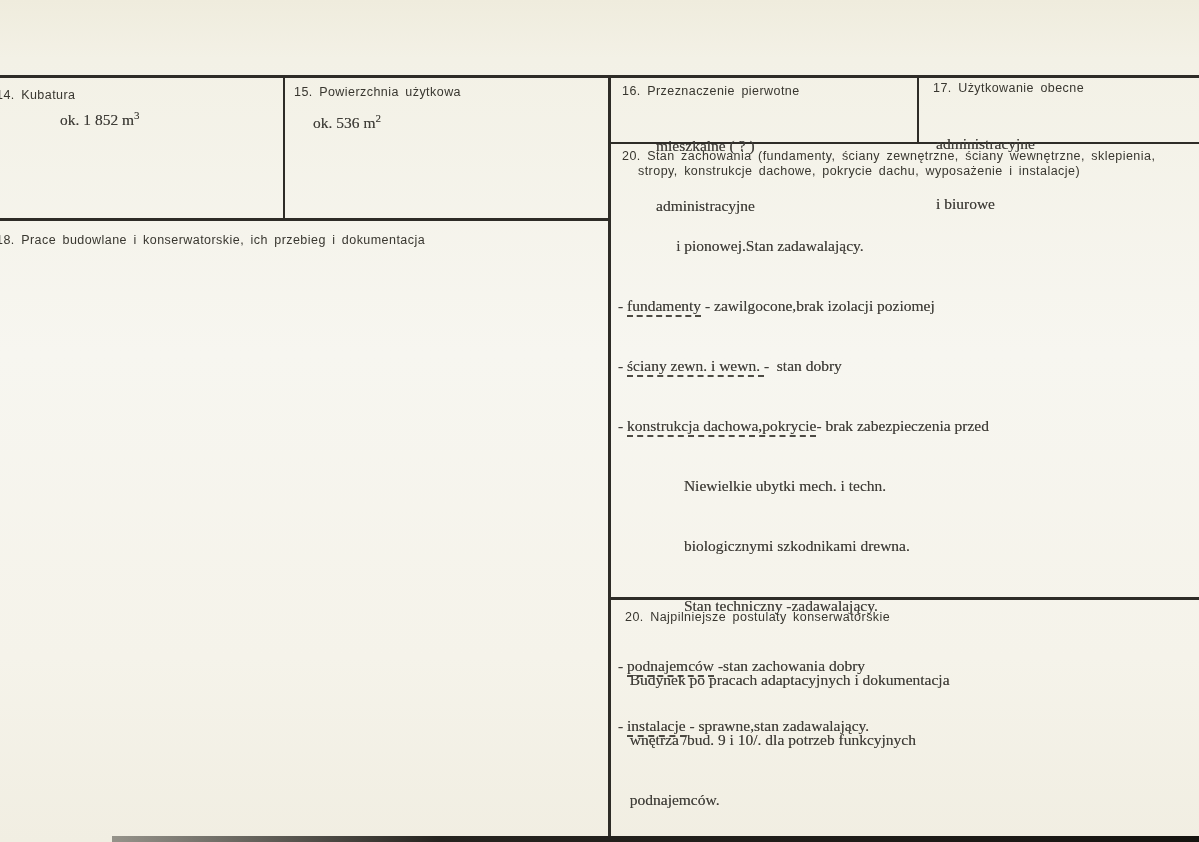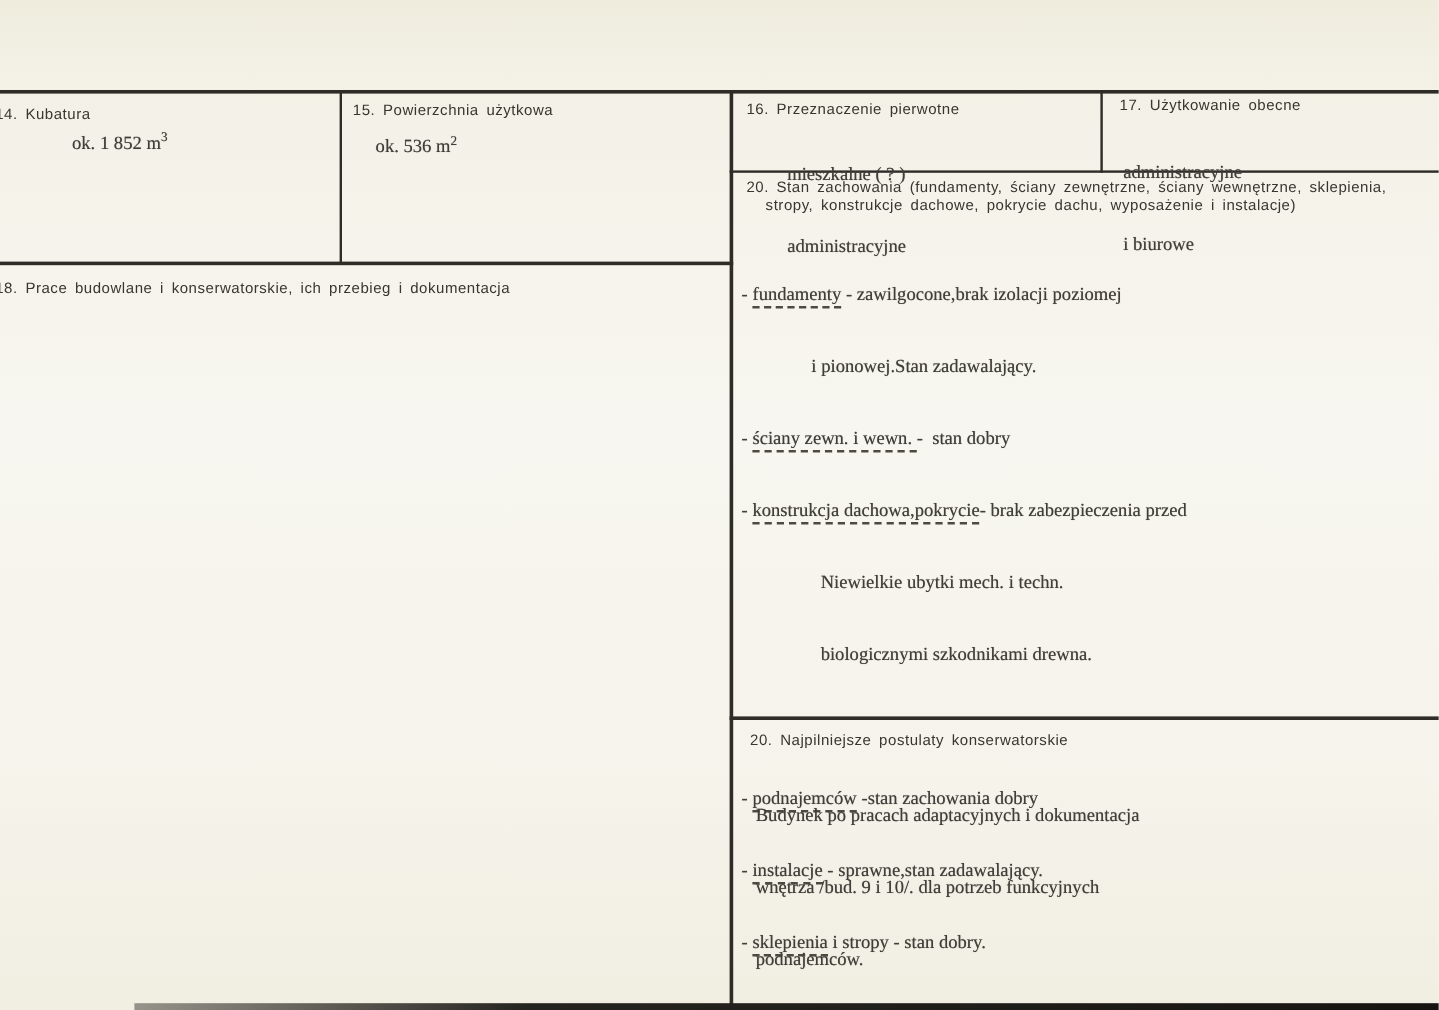--- a/index.html
+++ b/index.html
@@ -58,30 +58,29 @@
   <div class="typed" style="top:94px;left:936px">
     <div class="tline">administracyjne</div>
     <div class="tline">i biurowe</div>
   </div>
 
   <div class="label" style="top:233px;left:-4px">18. Prace budowlane i konserwatorskie, ich przebieg i dokumentacja</div>
 
   <div class="label" style="top:149px;left:622px">20. Stan zachowania (fundamenty, ściany zewnętrzne, ściany wewnętrzne, sklepienia,</div>
   <div class="label" style="top:164px;left:638px">stropy, konstrukcje dachowe, pokrycie dachu, wyposażenie i instalacje)</div>
   <div class="typed" style="top:196px;left:618px">
+    <div class="tline"><span>               </span><span></span><span>i pionowej.Stan zadawalający.</span></div>
     <div class="tline"><span>- </span><span class="u">fundamenty</span><span> - zawilgocone,brak izolacji poziomej</span></div>
-    <div class="tline"><span>               </span><span></span><span>i pionowej.Stan zadawalający.</span></div>
     <div class="tline"><span>- </span><span class="u">ściany zewn. i wewn. </span><span>-  stan dobry</span></div>
     <div class="tline g4"><span>- </span><span class="u">konstrukcja dachowa,pokrycie</span><span>- brak zabezpieczenia przed</span></div>
     <div class="tline"><span>                 </span><span></span><span>Niewielkie ubytki mech. i techn.</span></div>
     <div class="tline"><span>                 </span><span></span><span>biologicznymi szkodnikami drewna.</span></div>
-    <div class="tline"><span>                 </span><span></span></div>
+    <div class="tline"><span>                 </span><span></span><span>Stan techniczny -zadawalający.</span></div>
     <div class="tline"><span>- </span><span class="u">podnajemców</span><span> -stan zachowania dobry</span></div>
     <div class="tline g4"><span>- </span><span class="u">instalacje</span><span> - sprawne,stan zadawalający.</span></div>
-    <div class="tline g4"><span>- </span><span class="u">sklepienia</span><span> i stropy - stan dobry.</span></div>
   </div>
 
   <div class="label" style="top:610px;left:625px">20. Najpilniejsze postulaty konserwatorskie</div>
   <div class="typed" style="top:630px;left:622px">
     <div class="tline">  Budynek po pracach adaptacyjnych i dokumentacja</div>
     <div class="tline">  wnętrza /bud. 9 i 10/. dla potrzeb funkcyjnych</div>
     <div class="tline">  podnajemców.</div>
     
     
     

